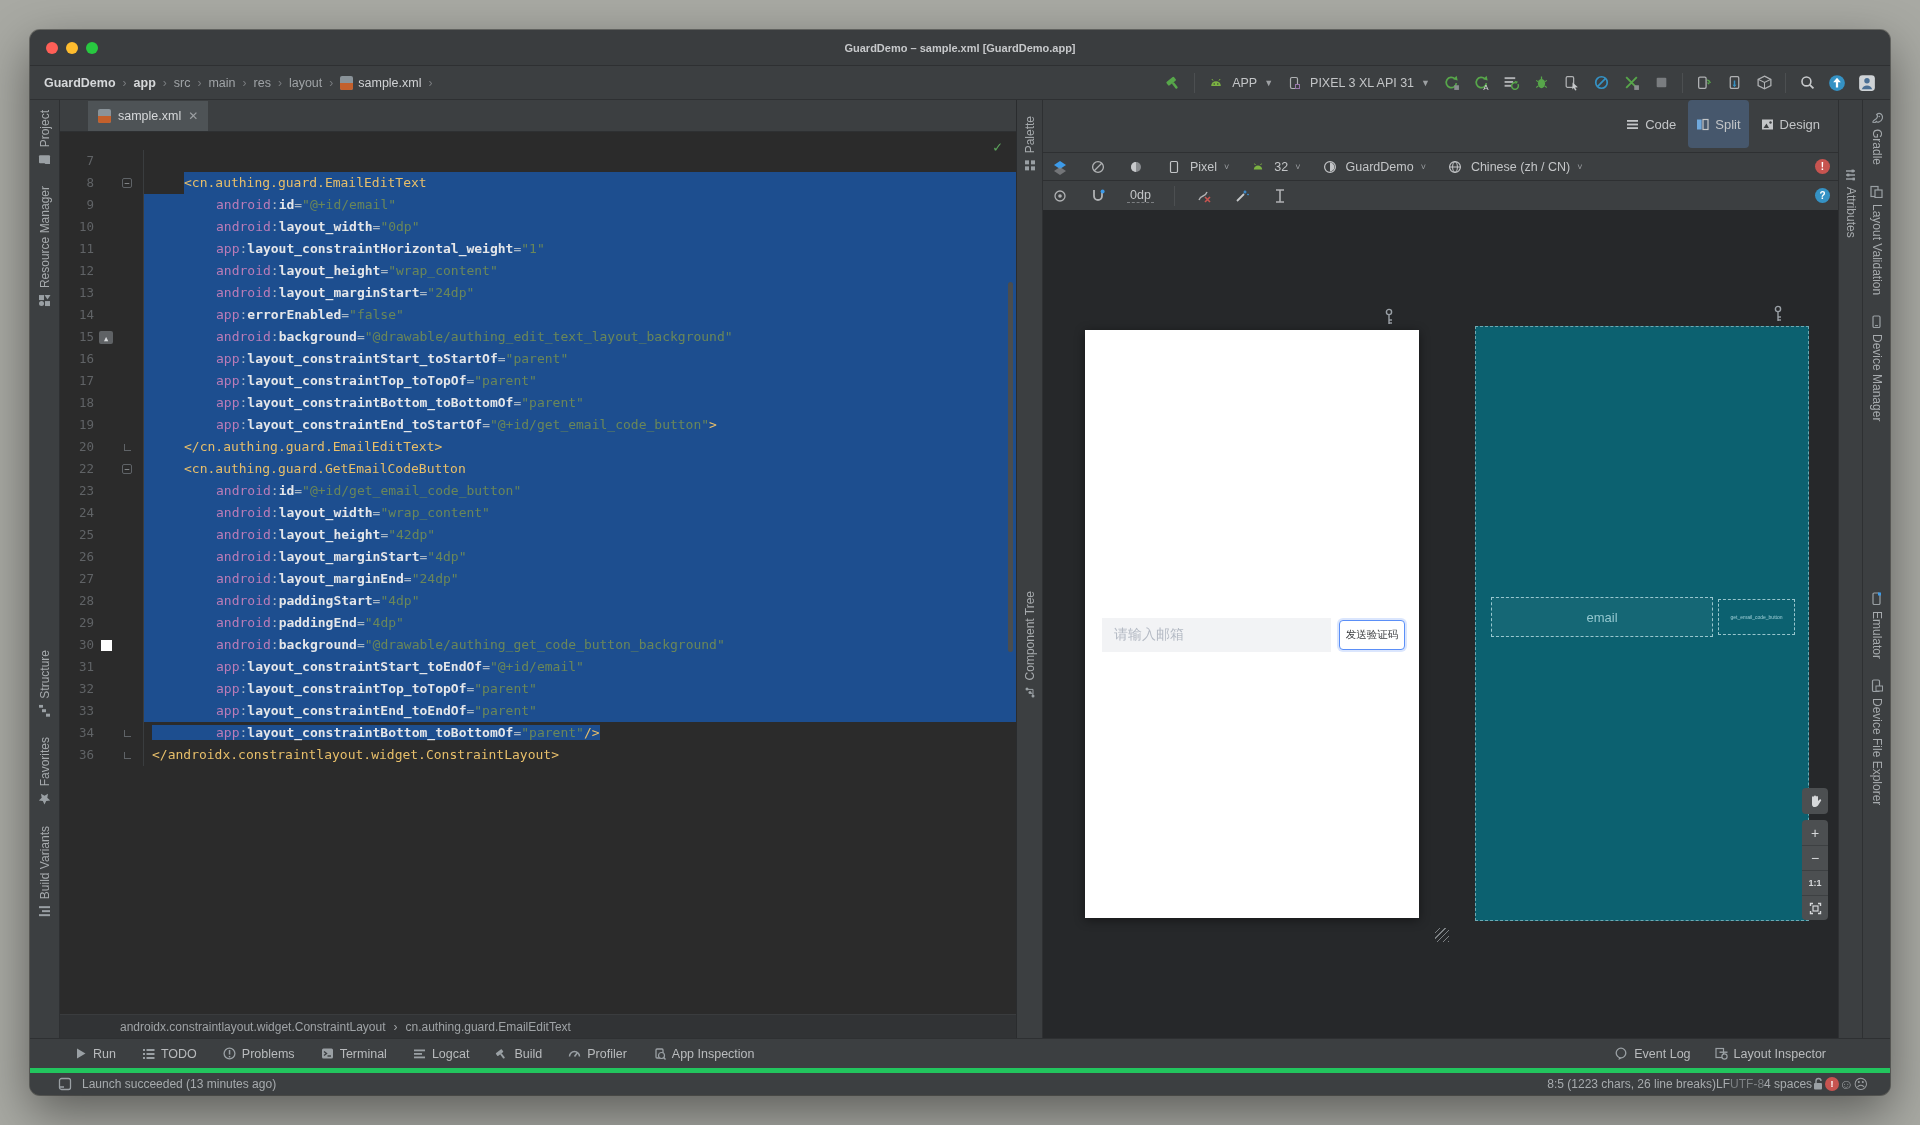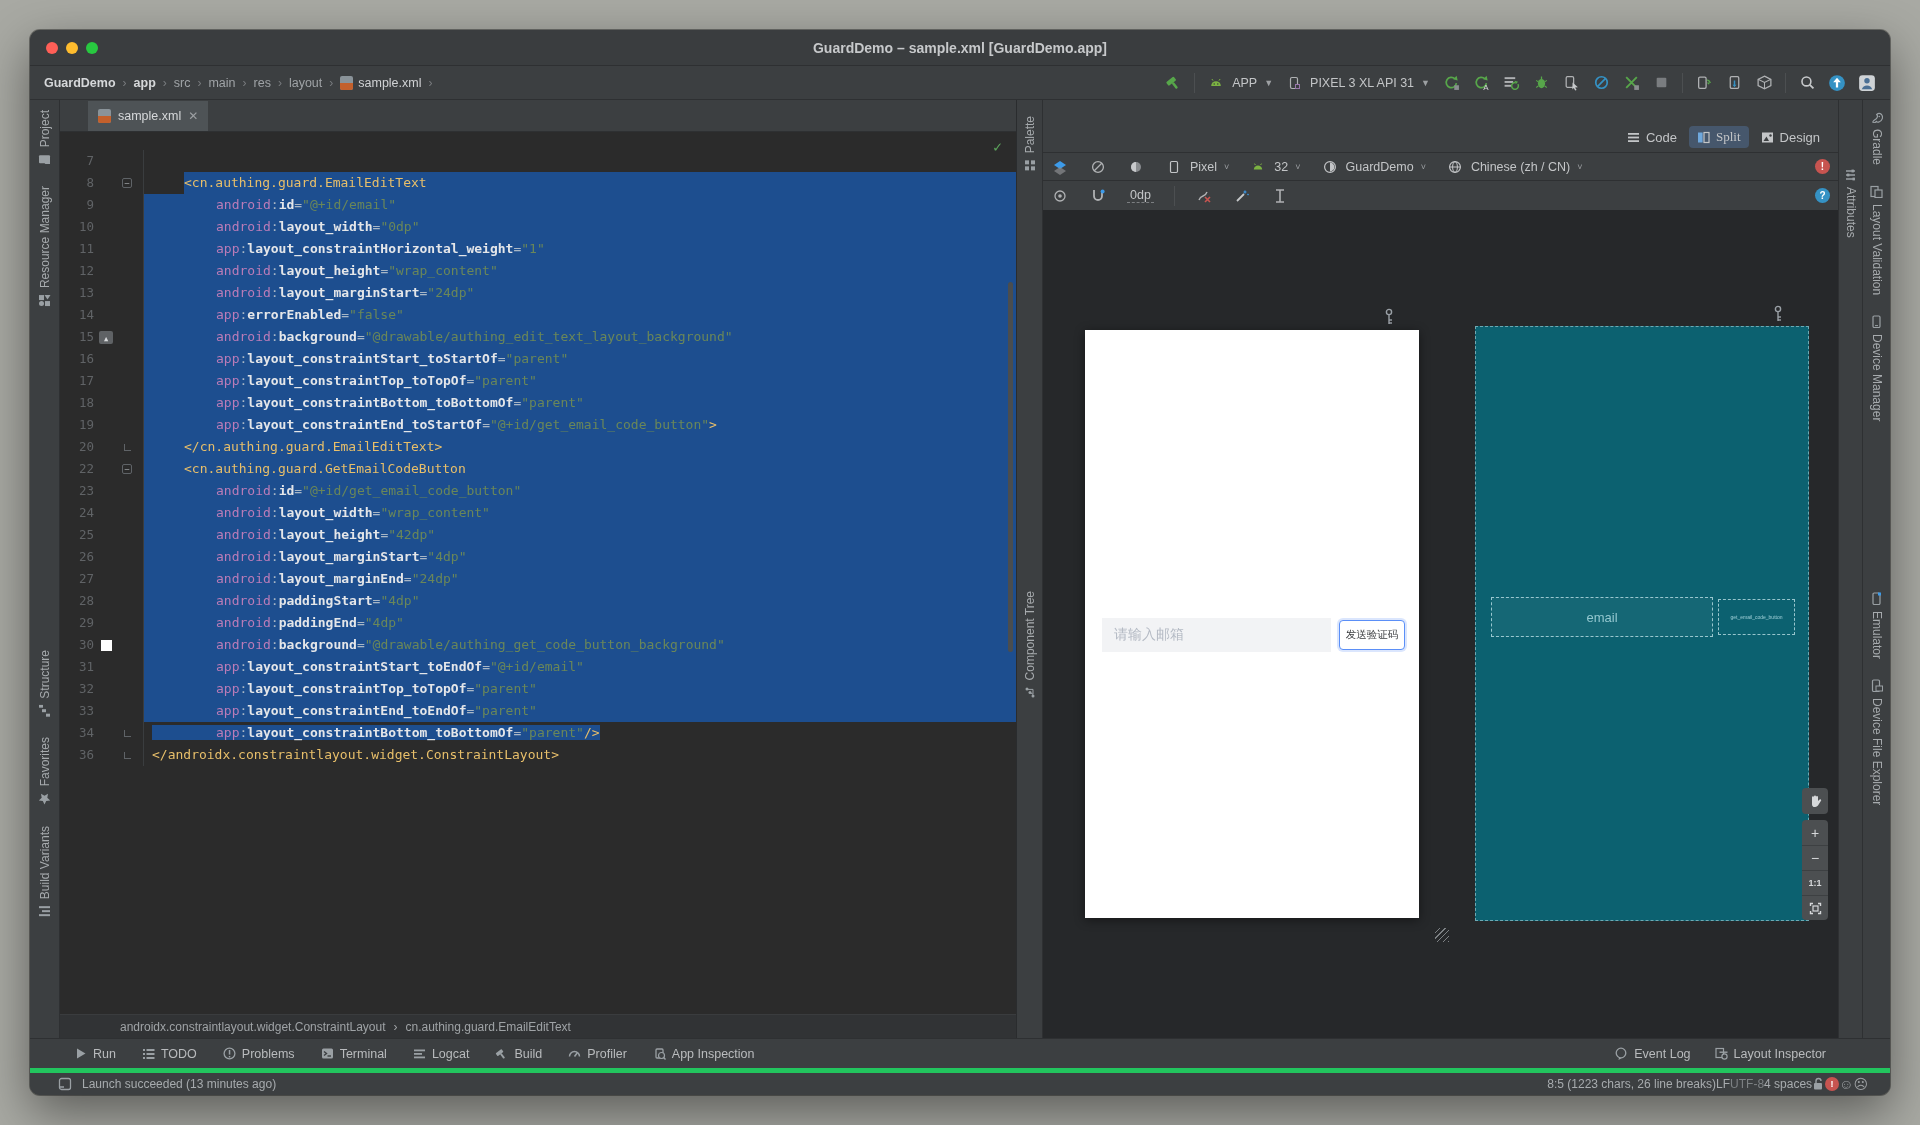--- a/index.html
+++ b/index.html
@@ -13,21 +13,21 @@
   body{background:#a8a9a3; font-family:"Liberation Sans", sans-serif; color:var(--fg);}
   .window{position:absolute; left:30px; top:30px; width:1860px; height:1065px;
     background:var(--chrome); border-radius:10px; overflow:hidden;
     box-shadow:0 18px 50px rgba(0,0,0,.45), 0 0 0 1px rgba(0,0,0,.35);
     display:flex; flex-direction:column;}
   
   .titlebar{height:36px; background:#3a3d3f; border-bottom:1px solid #2e3032; display:flex; align-items:center; position:relative; flex:0 0 auto;}
   .traffic{display:flex; gap:8px; margin-left:16px;}
   .dot{width:12px;height:12px;border-radius:50%;}
   .dot.red{background:#ff5f57}.dot.yellow{background:#febc2e}.dot.green{background:#28c840}
-  .win-title{position:absolute; left:0; right:0; text-align:center; font-size:14px; font-weight:bold; color:#c7c9cb;}
+  .win-title{position:absolute; left:0; right:0; text-align:center; font-size:11px; font-weight:bold; color:#c7c9cb;}
   
   .navbar{height:34px; background:var(--chrome); border-bottom:1px solid #2e3032; display:flex; align-items:center; padding:0 14px; flex:0 0 auto; font-size:12.5px;}
   .crumbs{display:flex; align-items:center; gap:7px; color:#9fa3a6;}
   .crumbs .sep{color:#787b7e; font-size:12px;}
   .crumbs .bold{color:#d6d8da; font-weight:bold;}
   .crumbs .withicon{display:flex;align-items:center;gap:5px;color:#d0d2d4;}
   .xmlfile{width:13px;height:14px;position:relative;background:#8a9399;border-radius:2px;}
   .xmlfile::after{content:"";position:absolute;left:0;bottom:0;width:13px;height:7px;background:#c3602c;border-radius:0 0 2px 2px;}
   .nav-right{margin-left:auto; display:flex; align-items:center; gap:12px;}
   .vsep{width:1px;height:20px;background:#4c4f51;}
@@ -71,23 +71,23 @@
   .tok-at{color:var(--attr); font-weight:bold;}
   .tok-eq{color:var(--pun);}
   .tok-st{color:var(--str);}
   .ok-check{position:absolute; top:6px; right:14px; color:#5ba35b; font-size:15px; font-weight:bold;}
   .ed-scrollbar{position:absolute; right:3px; top:150px; width:5px; height:370px; background:#4a4d4f; border-radius:3px;}
   .ed-crumbs{height:24px; background:#313335; border-top:1px solid #3a3c3e; display:flex; align-items:center; gap:8px; padding-left:60px; font-size:12px; color:#9fa3a6; flex:0 0 auto;}
   
   .design{flex:0 0 822px; border-left:1px solid #2a2c2e; display:flex; min-width:0;}
   .design-stripe{width:26px; background:var(--chrome); border-right:1px solid #2e3032; display:flex; flex-direction:column; align-items:center; font-size:12px; color:#a7abae;}
   .design-col{flex:1; display:flex; flex-direction:column; min-width:0;}
-  .design-header{height:52px; background:var(--chrome); display:flex; align-items:flex-end; justify-content:flex-end; padding:0 10px 4px 0; gap:4px; flex:0 0 auto;}
+  .design-header{height:52px; background:var(--chrome); display:flex; justify-content:flex-end; padding:0 10px 4px 0; gap:4px; flex:0 0 auto;}
   .mode-btn{display:flex; align-items:center; gap:6px; font-size:13px; color:#c3c5c7; padding:3px 8px; border-radius:4px;}
-  .mode-btn.active{background:rgba(88,131,190,.35);font-family:Liberation Serif, serif;}
+  .mode-btn.active{background:rgba(88,131,190,.35);}
   .micon{display:inline-flex;}
   .dtb{background:var(--chrome); border-top:1px solid #2e3032; display:flex; align-items:center; padding:0 8px; gap:20px; font-size:12.5px; color:#c3c5c7; flex:0 0 auto;}
   .dtb1{height:28px;}
   .dtb2{height:30px; border-top:1px solid #2e3032;}
   .dtb .right{margin-left:auto; display:flex; align-items:center;}
   .badge-error{width:15px;height:15px;border-radius:50%;background:#C75450;color:#fff;font-size:10px;font-weight:bold;display:flex;align-items:center;justify-content:center;}
   .badge-help{width:15px;height:15px;border-radius:50%;background:#3592C4;color:#fff;font-size:10px;font-weight:bold;display:flex;align-items:center;justify-content:center;}
   .margin-val{border-bottom:1px dashed #7b7e81; padding:0 3px; color:#c3c5c7;}
   .surface{flex:1; position:relative; background:#26282a; overflow:hidden;}
   .device-white{position:absolute; left:42px; top:120px; width:334px; height:588px; background:#ffffff; box-shadow:0 2px 10px rgba(0,0,0,.45);}

